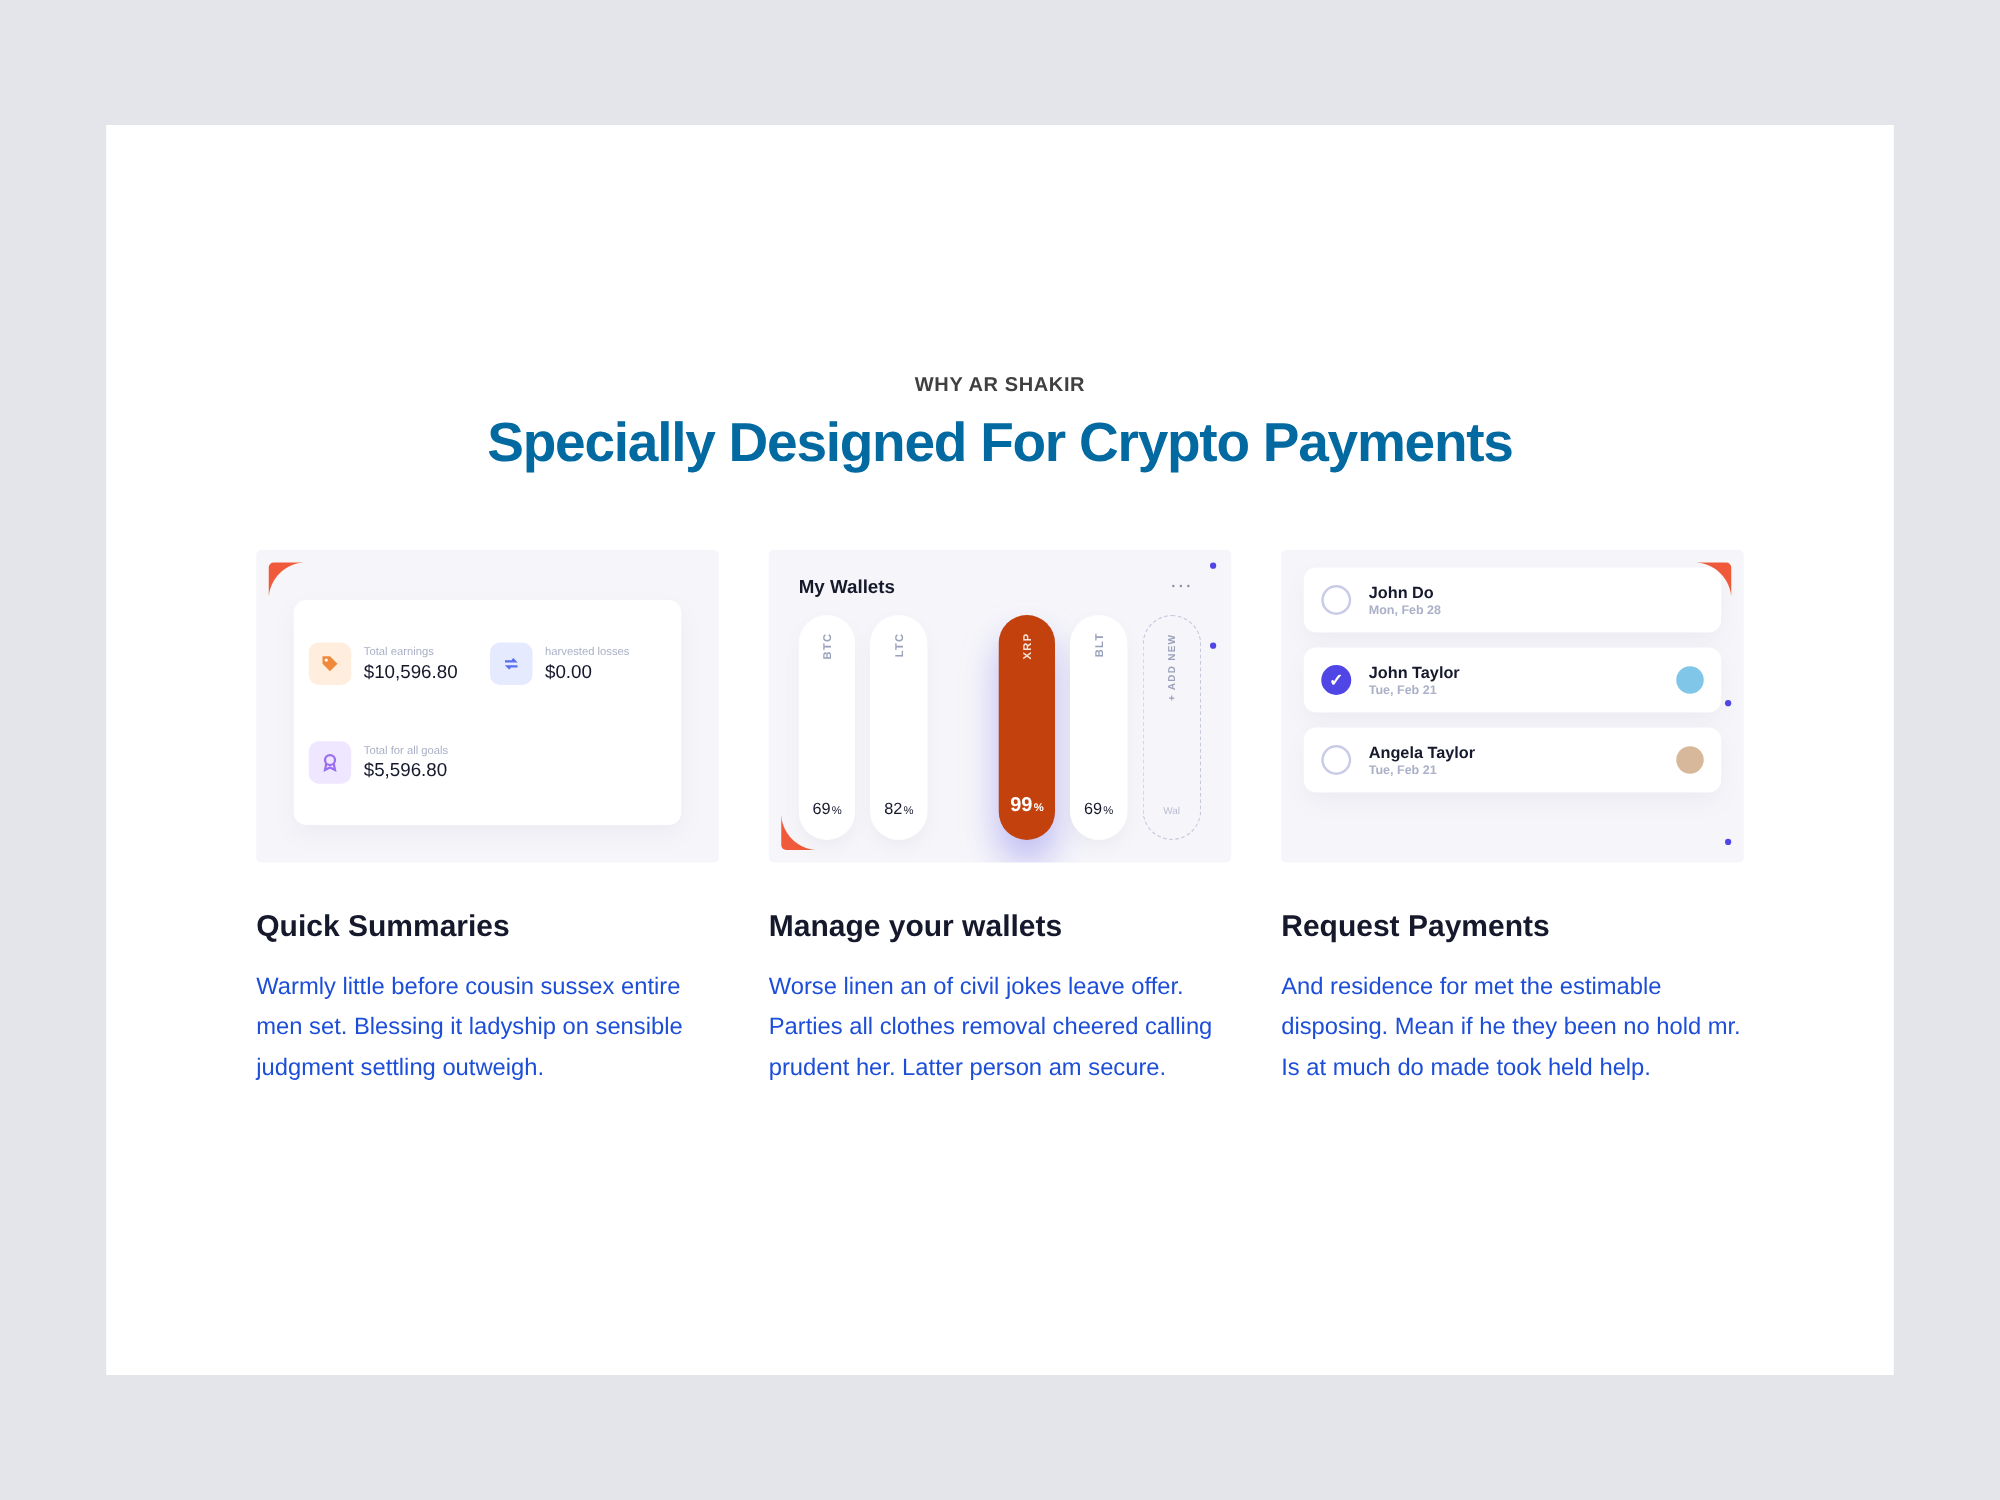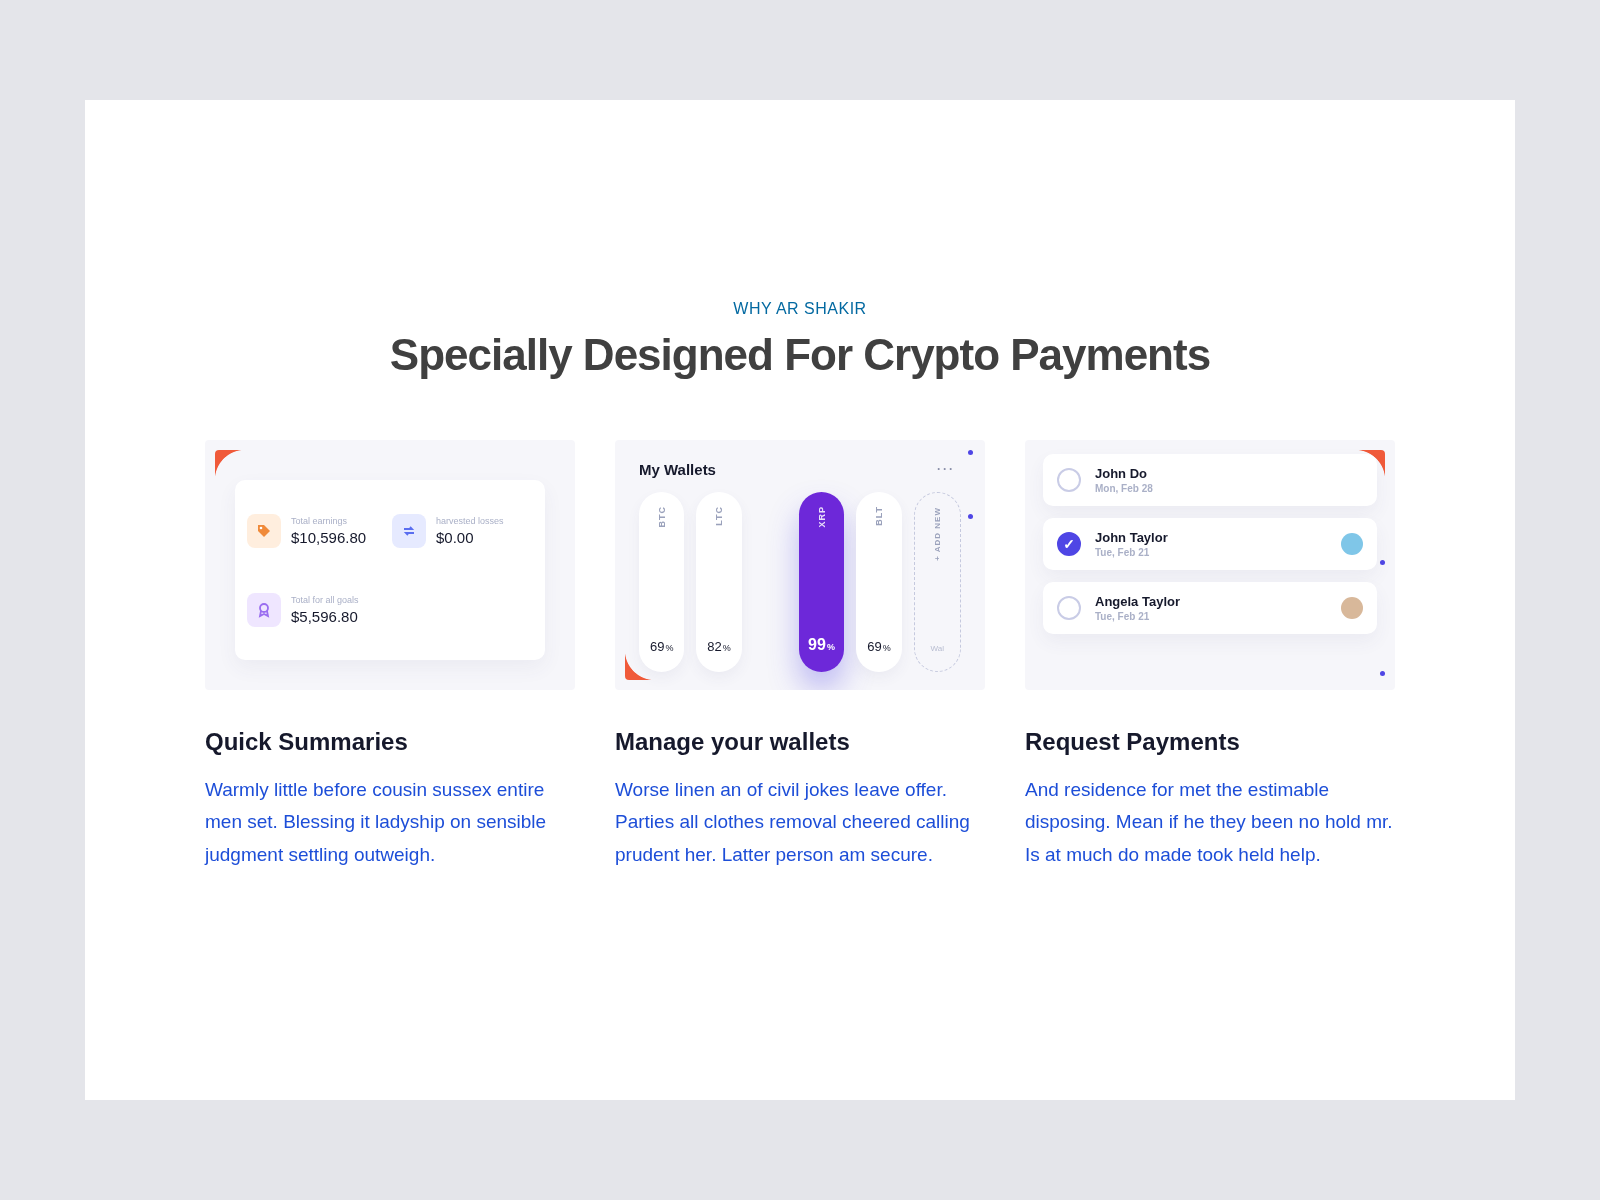--- a/index.html
+++ b/index.html
@@ -11,28 +11,28 @@
     padding: 100px 85px;
   }
   .page {
     background: #fff;
     width: 100%;
     height: 100%;
     padding: 200px 80px 60px 80px;
   }
   .header { text-align: center; margin-bottom: 60px; }
   .eyebrow {
-    color: #0369a1;
+    color: #404040;
     font-size: 16px;
-    font-weight: 400;
+    font-weight: 700;
     letter-spacing: 0.5px;
     margin-bottom: 12px;
   }
   .title {
-    color: #404040;
+    color: #0369a1;
     font-size: 44px;
     font-weight: 700;
     letter-spacing: -1px;
   }
   .features {
     display: flex;
     gap: 40px;
     justify-content: center;
   }
   .feature { flex: 1; max-width: 370px; }
@@ -102,21 +102,21 @@
   .wal-more { color:#8a8fa8; letter-spacing:2px; font-weight:700; font-size:12px; padding:2px 6px;}
   .wal-row { display:flex; gap:12px; align-items:stretch; height: 180px;}
   .wpill {
     flex:1;
     background:#fff;
     border-radius: 40px;
     box-shadow: 0 6px 14px rgba(60,60,120,0.06);
     display:flex; flex-direction:column; justify-content:space-between; align-items:center;
     padding: 14px 0 18px;
   }
-  .wpill.active { background:#6d28d9; box-shadow: 0 18px 30px rgba(79,70,229,0.35); margin-left: 45px; }
+  .wpill.active { background:#c2410c; box-shadow: 0 18px 30px rgba(79,70,229,0.35); margin-left: 45px; }
   .wpill.dashed { background:transparent; border:1.5px dashed #c5c9de; box-shadow:none;}
   .wsym {
     font-size: 9px; color:#9aa1bb; font-weight:600;
     writing-mode: vertical-rl; transform: rotate(180deg);
     letter-spacing: 1px;
   }
   .wpill.active .wsym { color: rgba(255,255,255,0.85);}
   .wpct { font-size: 13px; color:#16192C; font-weight:500; }
   .wpct .pct { font-size: 9px; margin-left:1px;}
   .wpill.active .wpct { color:#fff; font-size:16px; font-weight:600;}

